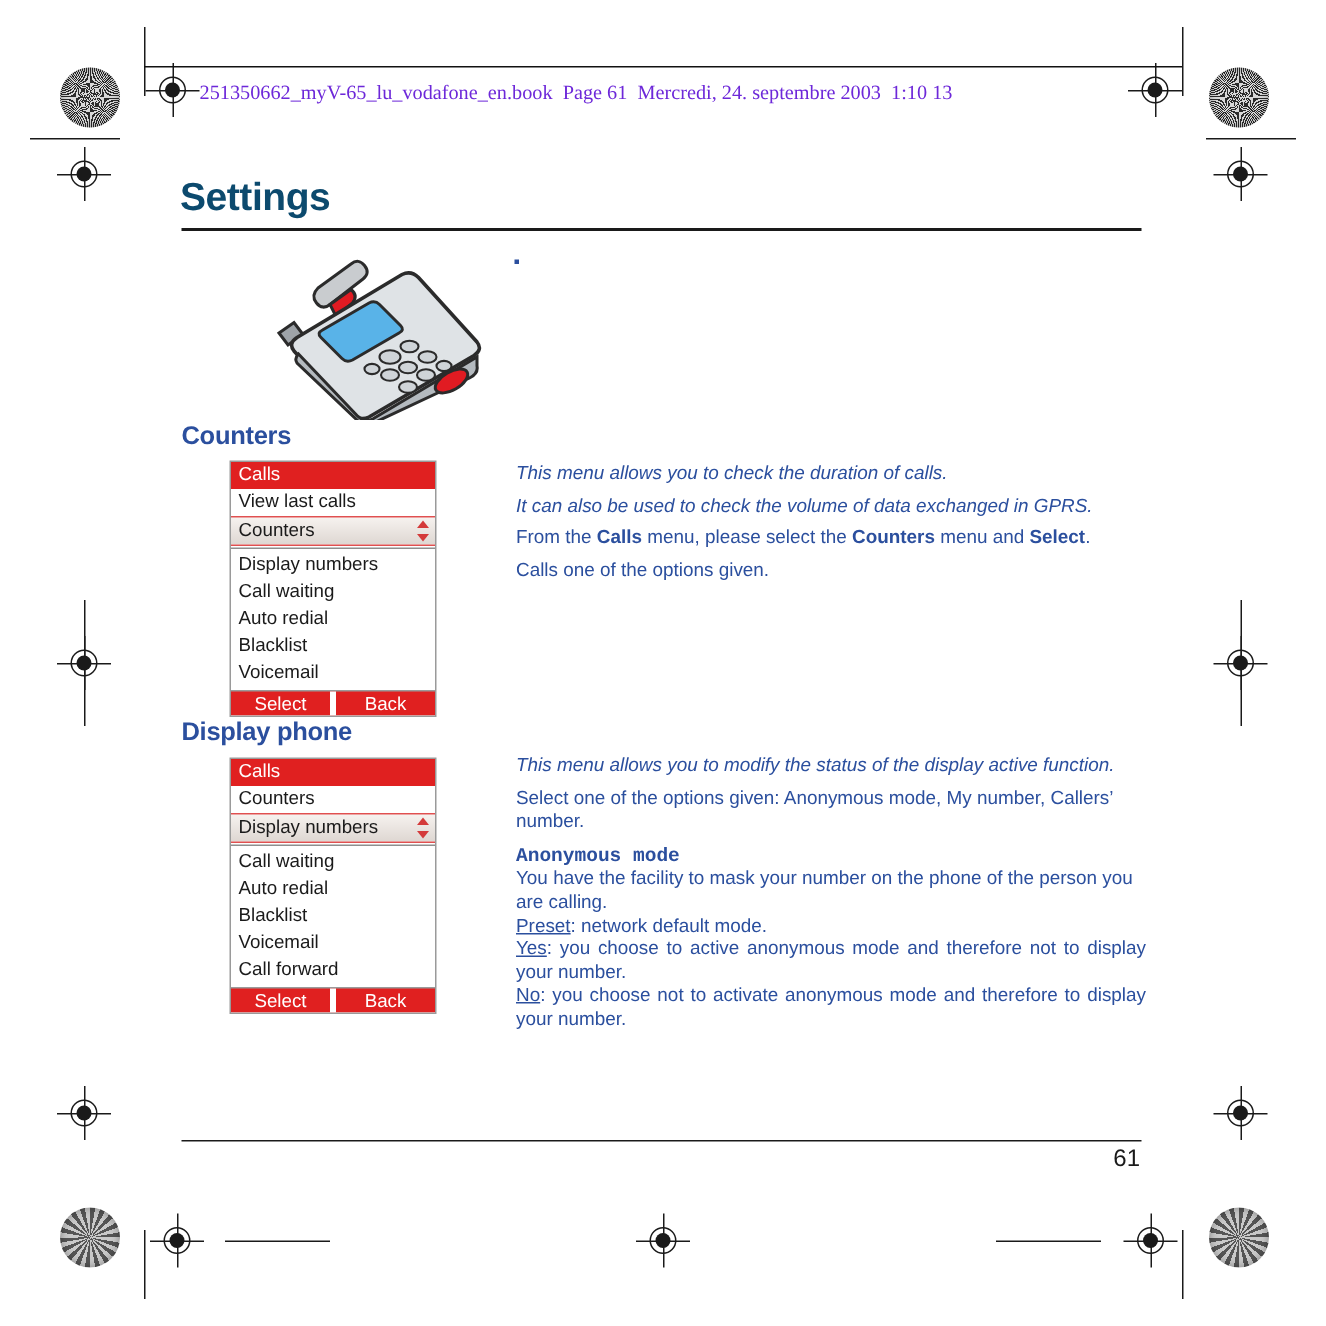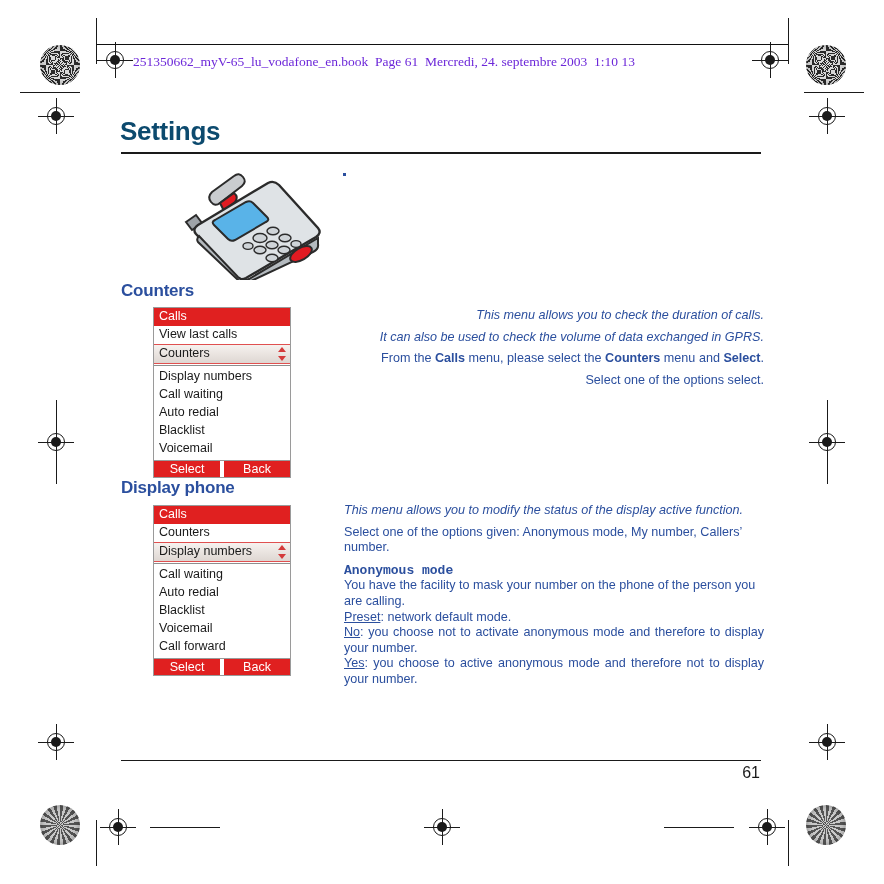--- a/index.html
+++ b/index.html
@@ -159,21 +159,21 @@
   }
 
   
   .body {
     position: absolute;
     left: 344px; width: 420px;
     color: #2b4f9e;
     font-size: 12.6px;
     line-height: 15.6px;
   }
-  #body-counters { top: 308px; text-align: right; }
+  #body-counters { top: 308px; }
   #body-display  { top: 503px; }
   .body p { margin: 0 0 6px 0; }
   .body p.tight { margin-bottom: 0; }
   .body .it { font-style: italic; }
   .body .just { text-align: justify; }
   .body b { font-weight: bold; }
   .body u { text-decoration: underline; }
   .body h4 {
     margin: 7px 0 0 0;
     font-size: 13px; font-weight: bold; font-family: Liberation Mono, monospace;
@@ -341,21 +341,21 @@
       <div class="sk">Select</div>
       <div class="divider"></div>
       <div class="sk">Back</div>
     </div>
   </div>
 
   <div class="body" id="body-counters">
     <p class="it">This menu allows you to check the duration of calls.</p>
     <p class="it">It can also be used to check the volume of data exchanged in GPRS.</p>
     <p><span>From the </span><b>Calls</b><span> menu, please select the </span><b>Counters</b><span> menu and </span><b>Select</b><span>.</span></p>
-    <p>Select one of the options select.</p>
+    <p>Calls one of the options given.</p>
   </div>
 
   <div class="h2" id="h2-display">Display phone</div>
 
   <div class="screen" id="screen-display">
     <div class="scr-title">Calls</div>
     <div class="scr-row">Counters</div>
     <div class="scr-row selected">
       <span>Display numbers</span>
       <span class="spin">
@@ -375,20 +375,20 @@
       <div class="sk">Back</div>
     </div>
   </div>
 
   <div class="body" id="body-display">
     <p class="it just">This menu allows you to modify the status of the display active function.</p>
     <p>Select one of the options given: Anonymous mode, My number, Callers’ number.</p>
     <h4>Anonymous mode</h4>
     <p class="tight">You have the facility to mask your number on the phone of the person you are calling.</p>
     <p class="tight"><u>Preset</u><span>: network default mode.</span></p>
+    <p class="tight just"><u>Yes</u><span>: you choose to active anonymous mode and therefore not to display your number.</span></p>
     <p class="tight just"><u>No</u><span>: you choose not to activate anonymous mode and therefore to display your number.</span></p>
-    <p class="tight just"><u>Yes</u><span>: you choose to active anonymous mode and therefore not to display your number.</span></p>
   </div>
 
   <div class="foot-rule"></div>
   <div class="pageno">61</div>
 
 </div>
 
 </body></html>

